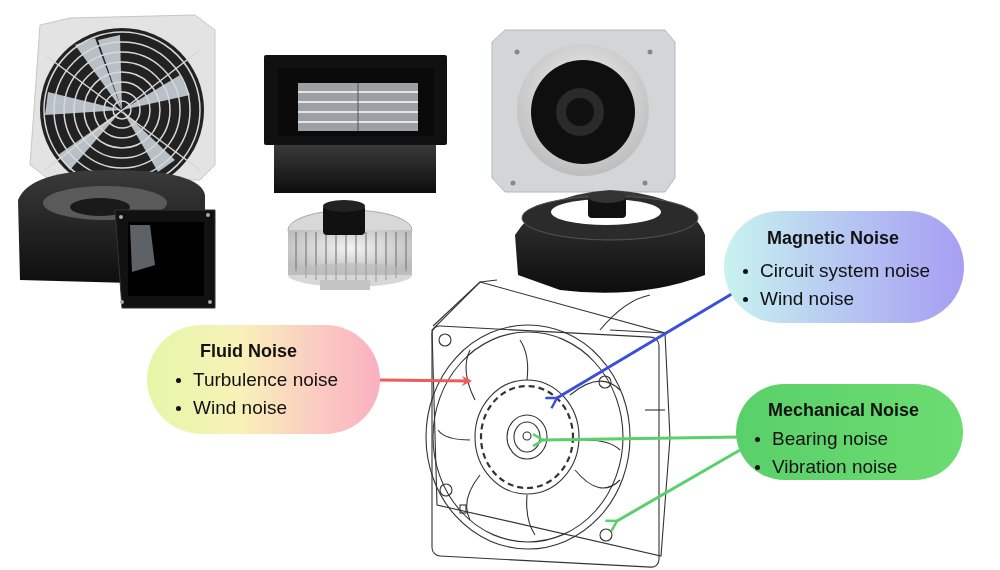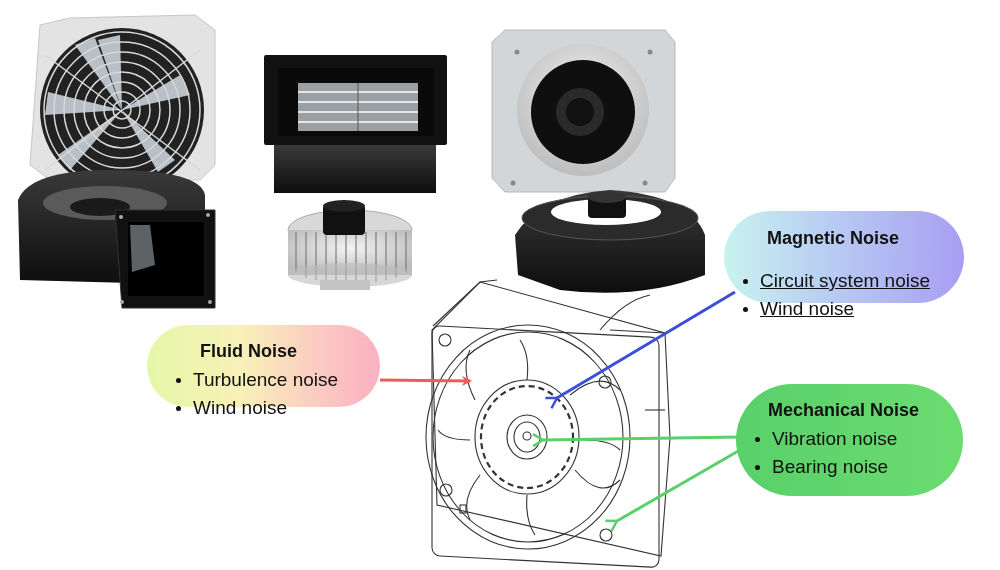--- a/index.html
+++ b/index.html
@@ -2,27 +2,27 @@
 <html><head>
 <meta charset="utf-8">
 <style>
   html,body{margin:0;padding:0;background:#fff;}
   body{width:1000px;height:570px;position:relative;overflow:hidden;font-family:"Liberation Sans","DejaVu Sans",sans-serif;}
   .bubble{position:absolute;border-radius:60px;box-sizing:border-box;color:#111;}
   .bubble .title{font-weight:bold;font-size:18px;position:absolute;}
   .bubble ul{list-style:none;margin:0;padding:0;position:absolute;}
   .bubble li{font-size:19px;line-height:28px;position:relative;padding-left:20px;white-space:nowrap;}
   .bubble li::before{content:"";position:absolute;left:3px;top:12px;width:5px;height:5px;border-radius:50%;background:#111;}
-  #fluid{left:147px;top:325px;width:233px;height:82px;background:linear-gradient(90deg,#e4f7a8 0%,#f8f1b8 40%,#fbc9c3 75%,#fab0c0 100%);}
+  #fluid{left:147px;top:325px;width:233px;height:109px;background:linear-gradient(90deg,#e4f7a8 0%,#f8f1b8 40%,#fbc9c3 75%,#fab0c0 100%);}
   #fluid .title{left:53px;top:16px;}
   #fluid ul{left:26px;top:41px;}
-  #magnetic{left:724px;top:211px;width:240px;height:92px;background:linear-gradient(90deg,#c8f3ef 0%,#b8cbf2 45%,#a79ef3 100%);}
+  #magnetic{left:724px;top:211px;width:240px;height:112px;background:linear-gradient(90deg,#c8f3ef 0%,#b8cbf2 45%,#a79ef3 100%);}
   #magnetic .title{left:43px;top:17px;}
-  #magnetic ul{left:16px;top:56px;text-decoration:underline;}
-  #mechanical{left:736px;top:384px;width:227px;height:112px;background:linear-gradient(90deg,#5ad06a 0%,#6bdc70 100%);}
+  #magnetic ul{left:16px;top:46px;}
+  #mechanical{left:736px;top:384px;width:227px;height:96px;background:linear-gradient(90deg,#5ad06a 0%,#6bdc70 100%);}
   #mechanical .title{left:32px;top:16px;}
   #mechanical ul{left:16px;top:41px;}
   svg{position:absolute;left:0;top:0;}
 </style>
 </head>
 <body>
 
 <svg width="1000" height="570" viewBox="0 0 1000 570">
   <defs>
     <radialGradient id="metal" cx="50%" cy="40%" r="60%">
@@ -189,16 +189,16 @@
   <div class="title">Magnetic Noise</div>
   <ul>
     <li>Circuit system noise</li>
     <li>Wind noise</li>
   </ul>
 </div>
 
 <div class="bubble" id="mechanical">
   <div class="title">Mechanical Noise</div>
   <ul>
+    <li>Bearing noise</li>
     <li>Vibration noise</li>
-    <li>Bearing noise</li>
   </ul>
 </div>
 
 </body></html>

